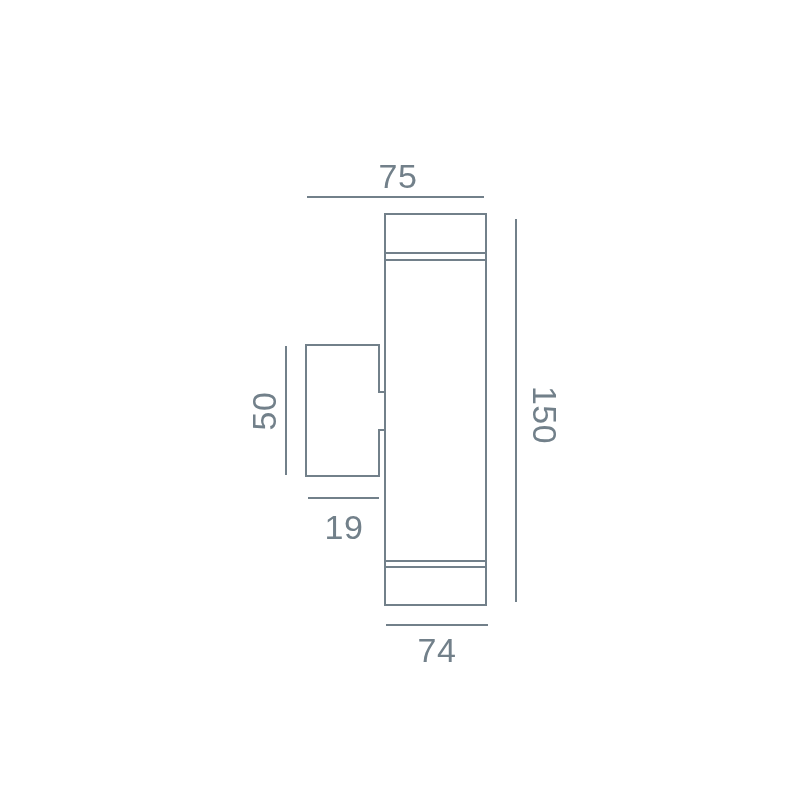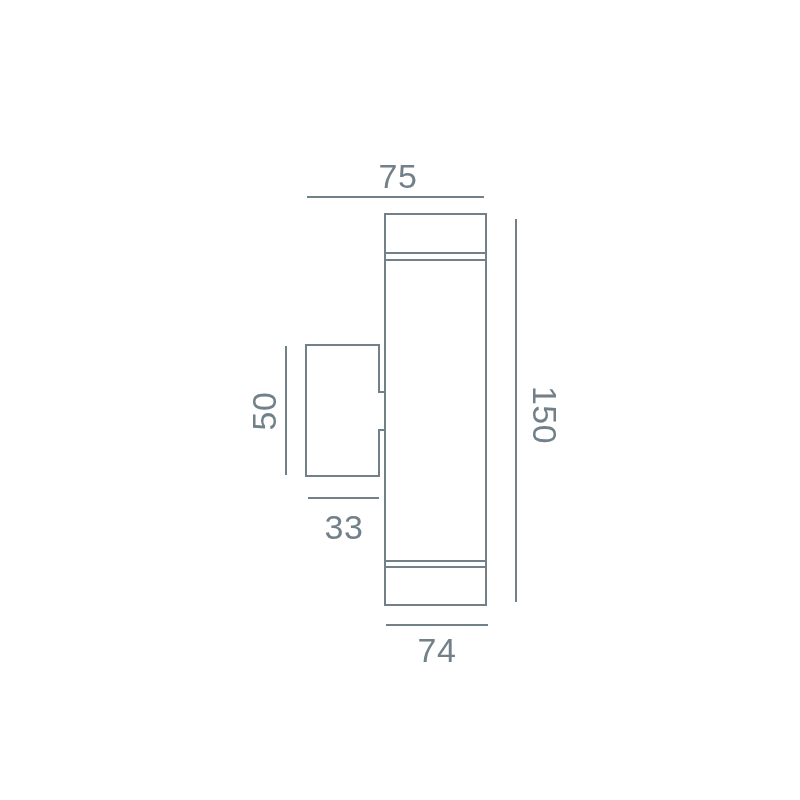--- a/index.html
+++ b/index.html
@@ -63,17 +63,17 @@
       <line x1="386" y1="625" x2="488" y2="625"></line>
     </g>
   </svg>
 
   <div class="dim-label" style="left:348px; top:158px; width:100px;text-align:center;">75</div>
 
   <div class="dim-label rot-cw" style="left:485px; top:397px; width:120px;">150</div>
 
   <div class="dim-label rot-ccw" style="left:204px; top:393px; width:120px;">50</div>
 
-  <div class="dim-label" style="left:294px; top:509px; width:100px;">33</div>
+  <div class="dim-label" style="left:294px; top:509px; width:100px;">19</div>
 
   <div class="dim-label" style="left:387px; top:632px; width:100px;">74</div>
 
 </div>
 
 </body></html>

